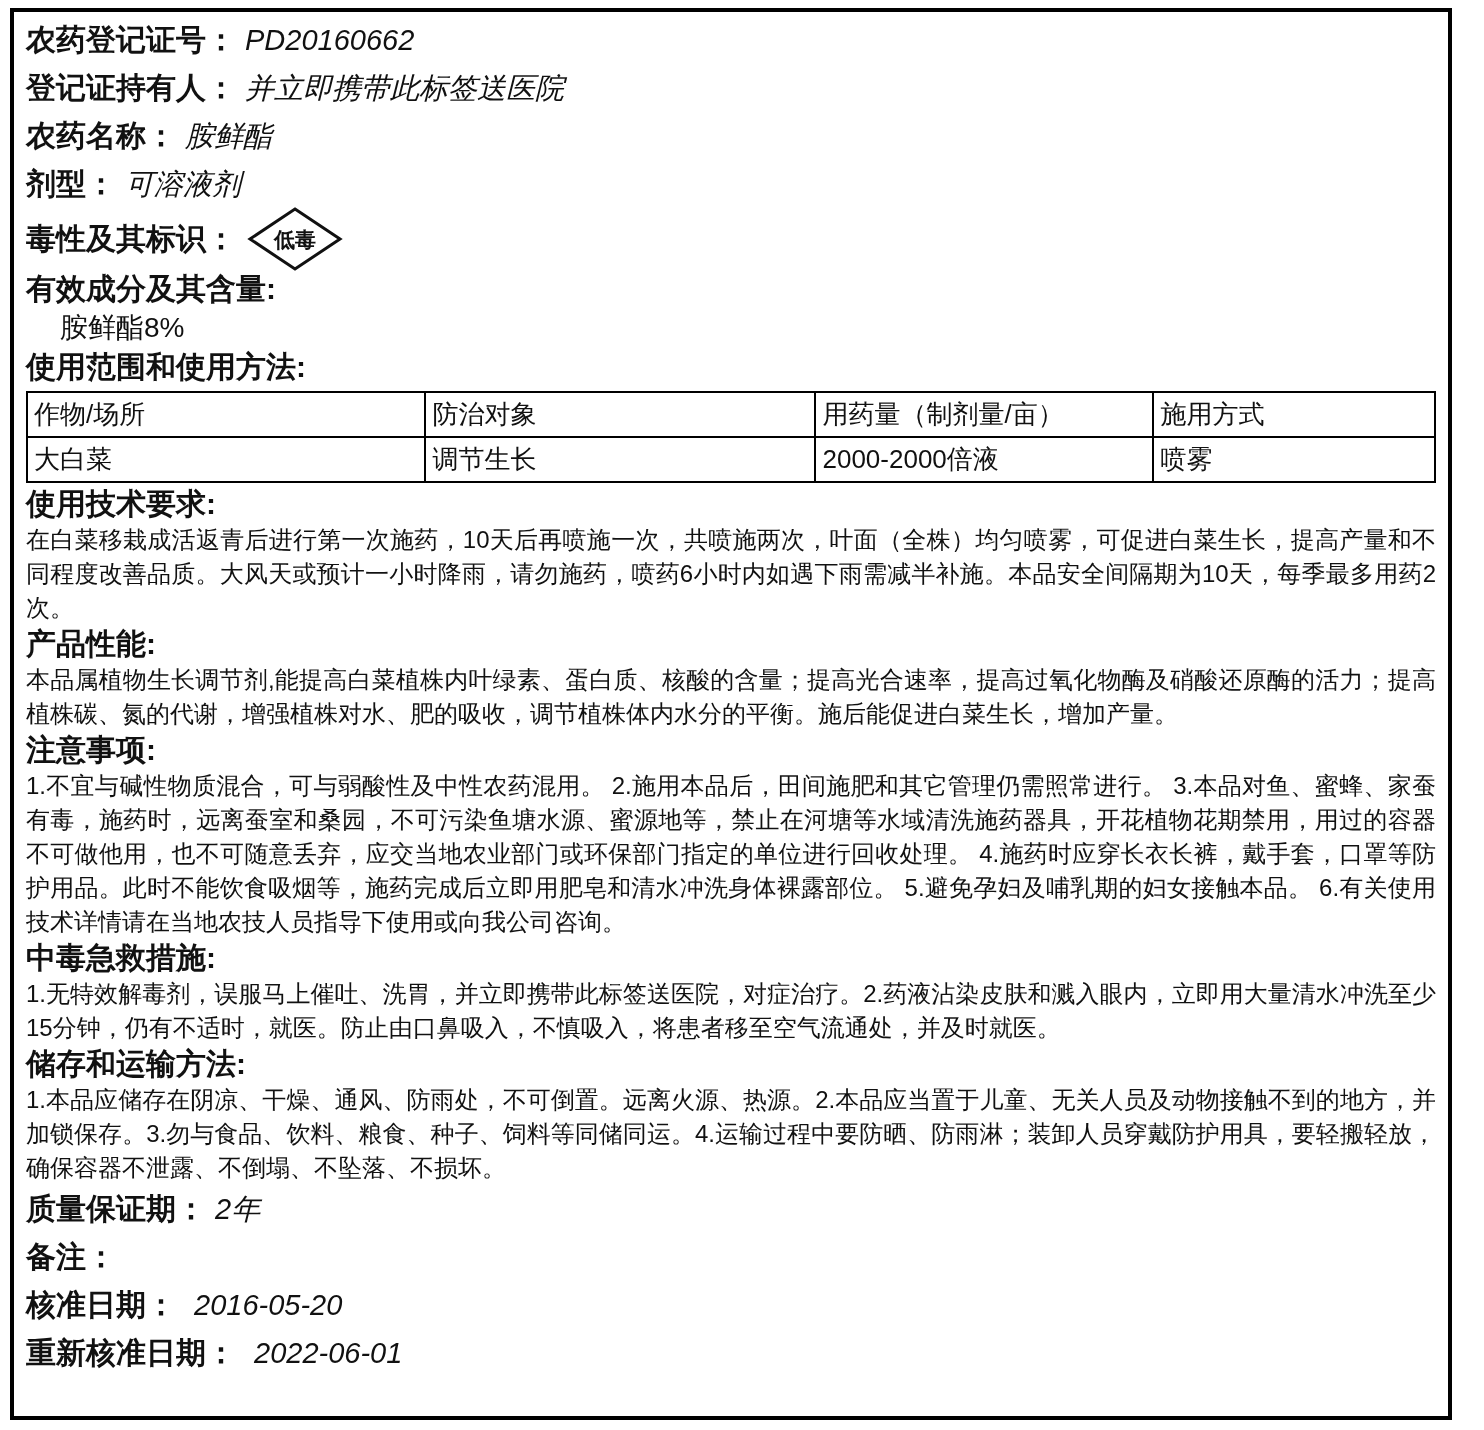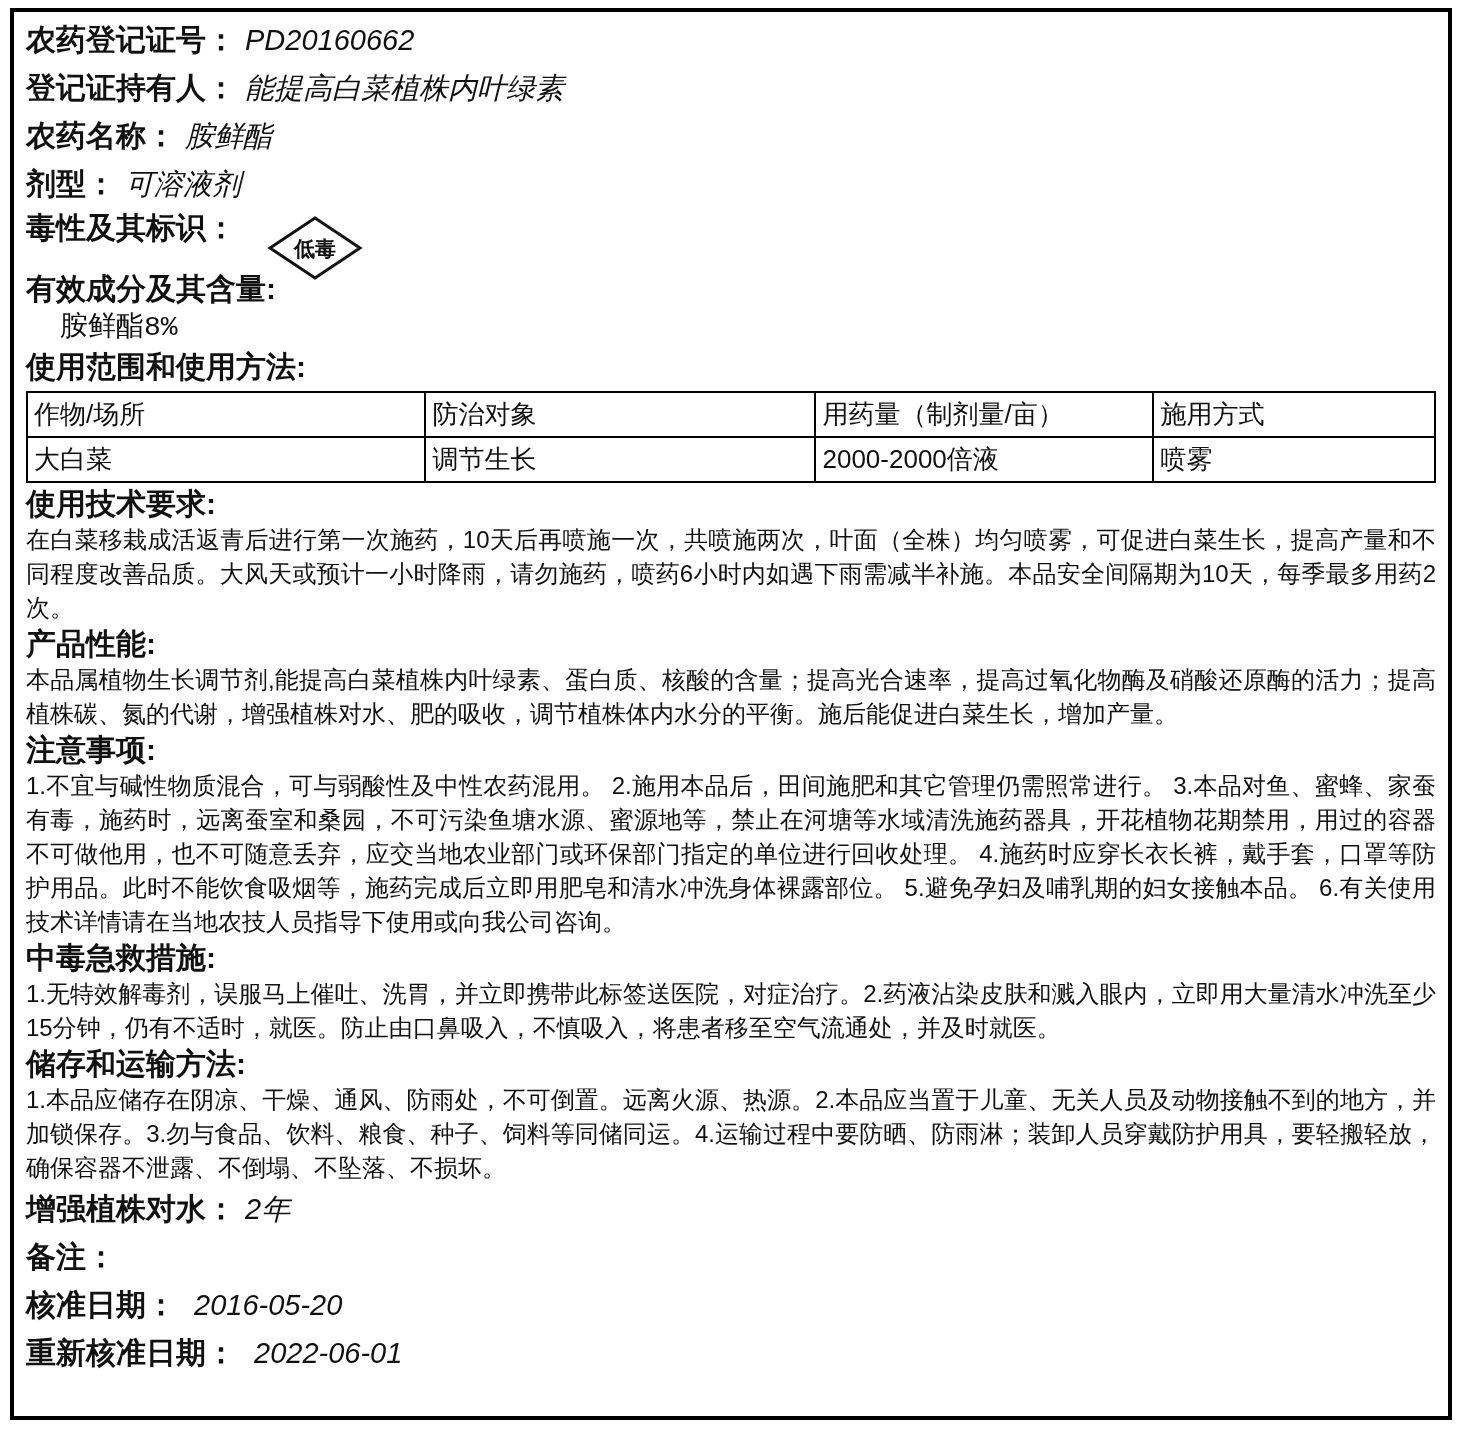--- a/index.html
+++ b/index.html
@@ -21,36 +21,35 @@
   .field{
     font-size:30px;
     line-height:47px;
     white-space:nowrap;
   }
   .field .lbl{font-weight:bold;}
   .field .val{font-weight:normal;font-size:29px;margin-left:9px;font-style:italic;}
   .field .val.gap{margin-left:18px;}
   .tox-row{
     display:flex;
+    align-items:center;
     height:62px;
     font-size:30px;
-    gap:20px;
   }
   .tox-row .lbl{font-weight:bold;}
   .tox-icon{display:inline-block;margin-left:10px;margin-top:6px;}
   .heading{
     font-size:30px;
     font-weight:bold;
     line-height:38px;
   }
   .indent-val{
     font-size:28px;
     line-height:40px;
     padding-left:34px;
-    font-family:Liberation Mono, monospace;
   }
   table.usage{
     width:100%;
     border-collapse:collapse;
     table-layout:fixed;
     margin:5px 0 2px 0;
   }
   table.usage td{
     border:2px solid #000000;
     font-size:26px;
@@ -69,21 +68,21 @@
 </style>
 </head>
 <body>
 
 <div class="page">
 
   <div class="field">
     <span class="lbl">农药登记证号：</span><span class="val">PD20160662</span>
   </div>
   <div class="field">
-    <span class="lbl">登记证持有人：</span><span class="val">能提高白菜植株内叶绿素</span>
+    <span class="lbl">登记证持有人：</span><span class="val">并立即携带此标签送医院</span>
   </div>
   <div class="field">
     <span class="lbl">农药名称：</span><span class="val">胺鲜酯</span>
   </div>
   <div class="field">
     <span class="lbl">剂型：</span><span class="val">可溶液剂</span>
   </div>
 
   <div class="tox-row">
     <span class="lbl">毒性及其标识：</span>
@@ -132,21 +131,21 @@
   <div class="heading">注意事项:</div>
   <p class="body">1.不宜与碱性物质混合，可与弱酸性及中性农药混用。 2.施用本品后，田间施肥和其它管理仍需照常进行。 3.本品对鱼、蜜蜂、家蚕有毒，施药时，远离蚕室和桑园，不可污染鱼塘水源、蜜源地等，禁止在河塘等水域清洗施药器具，开花植物花期禁用，用过的容器不可做他用，也不可随意丢弃，应交当地农业部门或环保部门指定的单位进行回收处理。 4.施药时应穿长衣长裤，戴手套，口罩等防护用品。此时不能饮食吸烟等，施药完成后立即用肥皂和清水冲洗身体裸露部位。 5.避免孕妇及哺乳期的妇女接触本品。 6.有关使用技术详情请在当地农技人员指导下使用或向我公司咨询。</p>
 
   <div class="heading">中毒急救措施:</div>
   <p class="body">1.无特效解毒剂，误服马上催吐、洗胃，并立即携带此标签送医院，对症治疗。2.药液沾染皮肤和溅入眼内，立即用大量清水冲洗至少15分钟，仍有不适时，就医。防止由口鼻吸入，不慎吸入，将患者移至空气流通处，并及时就医。</p>
 
   <div class="heading">储存和运输方法:</div>
   <p class="body">1.本品应储存在阴凉、干燥、通风、防雨处，不可倒置。远离火源、热源。2.本品应当置于儿童、无关人员及动物接触不到的地方，并加锁保存。3.勿与食品、饮料、粮食、种子、饲料等同储同运。4.运输过程中要防晒、防雨淋；装卸人员穿戴防护用具，要轻搬轻放，确保容器不泄露、不倒塌、不坠落、不损坏。</p>
 
   <div class="field">
-    <span class="lbl">增强植株对水：</span><span class="val">2年</span>
+    <span class="lbl">质量保证期：</span><span class="val">2年</span>
   </div>
   <div class="field">
     <span class="lbl">备注：</span><span class="val"></span>
   </div>
   <div class="field">
     <span class="lbl">核准日期：</span><span class="val gap">2016-05-20</span>
   </div>
   <div class="field">
     <span class="lbl">重新核准日期：</span><span class="val gap">2022-06-01</span>
   </div>

